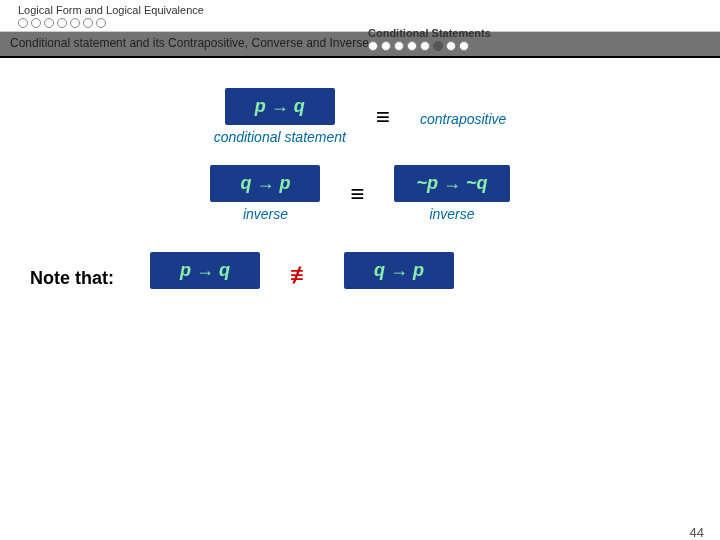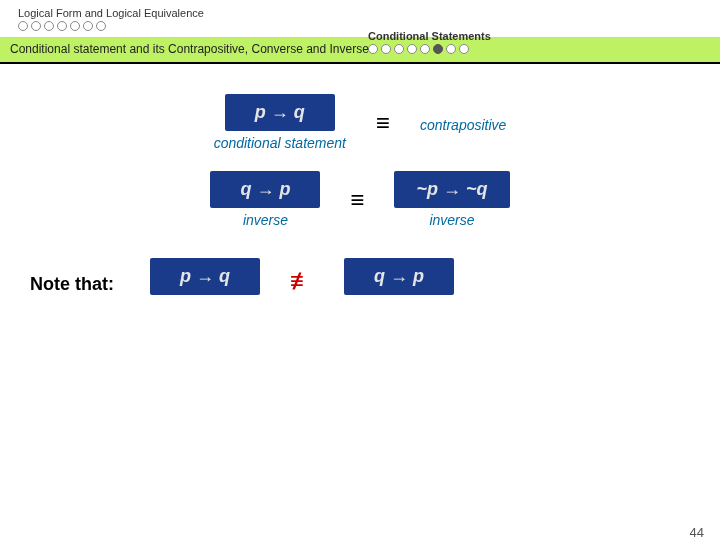--- a/index.html
+++ b/index.html
@@ -13,21 +13,21 @@
       position: relative;
     }
 
     
     .top-nav {
       display: flex;
       align-items: center;
       background: #ffffff;
       border-bottom: 1px solid #ccc;
       padding: 4px 10px;
-      height: 38px;
+      height: 32px;
       gap: 0;
     }
 
     .nav-section {
       display: flex;
       flex-direction: column;
       align-items: flex-start;
       flex: 1;
       padding: 0 8px;
     }
@@ -57,21 +57,21 @@
       border-color: #555;
     }
 
     .nav-section.active .nav-section-title {
       font-weight: bold;
       margin-top: 47px;
     }
 
     
     .subtitle-bar {
-      background: #bef264;
+      background: #737373;
       padding: 4px 10px 6px 10px;
       font-size: 12px;
       color: #222;
       border-bottom: 2px solid #000;
     }
 
     
     .main-content {
       padding: 20px 30px;
       display: flex;
@@ -86,21 +86,21 @@
       gap: 30px;
     }
 
     .row.top-row {
       margin-top: 10px;
     }
 
     
     .blue-box {
       background: #1a3a8a;
-      color: #e5e5e5;
+      color: #86efac;
       padding: 8px 22px;
       font-size: 18px;
       font-style: italic;
       font-weight: bold;
       border-radius: 2px;
       text-align: center;
       min-width: 110px;
     }
 
     .equiv-symbol {

